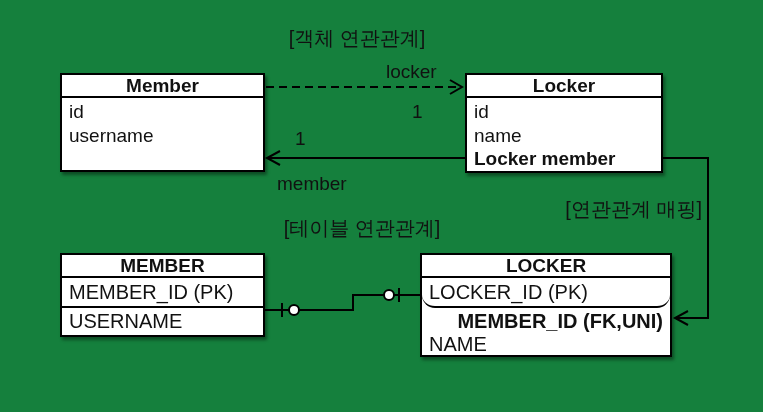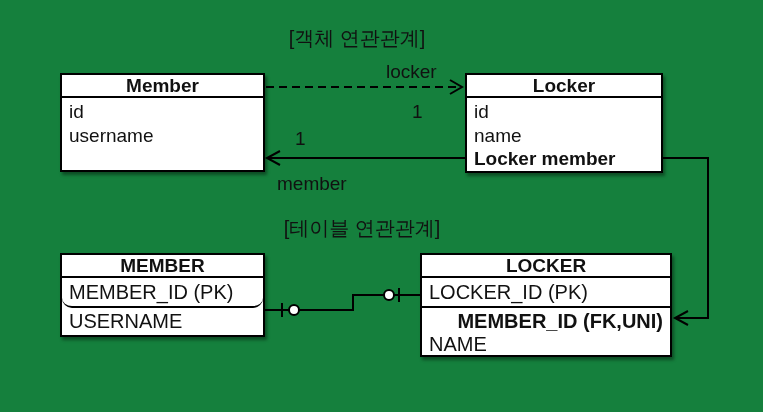--- a/index.html
+++ b/index.html
@@ -86,20 +86,21 @@
       <path d="M265,310 L353,310 L353,295 L420,295"></path>
       <line x1="282" y1="303" x2="282" y2="317"></line>
       <circle cx="294" cy="310" r="5" fill="#ffffff"></circle>
       <circle cx="389" cy="295" r="5" fill="#ffffff"></circle>
       <line x1="399" y1="288" x2="399" y2="302"></line>
     </g>
   </svg>
 
   <div class="klabel center" style="left:257px; top:25px; width:200px;">[객체 연관관계]</div>
 
+  <div class="klabel right" style="left:502px; top:196px; width:200px;">[연관관계 매핑]</div>
 
   <div class="klabel center" style="left:262px; top:215px; width:200px;">[테이블 연관관계]</div>
 
   <div class="elabel" style="left:386px; top:61px;">locker</div>
 
   <div class="elabel" style="left:412px; top:101px;">1</div>
 
   <div class="elabel" style="left:295px; top:128px;">1</div>
 
   <div class="elabel" style="left:277px; top:173px;">member</div>
@@ -116,24 +117,24 @@
     <div class="title">Locker</div>
     <div class="class-fields">
       <div>id</div>
       <div>name</div>
       <div class="bold">Locker member</div>
     </div>
   </div>
 
   <div class="box" style="left:60px; top:253px; width:205px; height:84px;">
     <div class="title">MEMBER</div>
-    <div class="trow sep" style="height:30px; line-height:28px;border-radius:10px;">MEMBER_ID (PK)</div>
+    <div class="trow sep" style="height:30px; line-height:28px;">MEMBER_ID (PK)</div>
     <div class="trow" style="height:27px; line-height:27px;">USERNAME</div>
   </div>
 
   <div class="box" style="left:420px; top:253px; width:252px; height:104px;">
     <div class="title">LOCKER</div>
-    <div class="trow sep" style="height:30px; line-height:28px;">LOCKER_ID (PK)</div>
+    <div class="trow sep" style="height:30px; line-height:28px;border-radius:13px;">LOCKER_ID (PK)</div>
     <div class="trow bold" style="height:24px; line-height:26px;text-align:right;">MEMBER_ID (FK,UNI)</div>
     <div class="trow" style="height:23px; line-height:24px;">NAME</div>
   </div>
 
 </div>
 
 </body></html>

